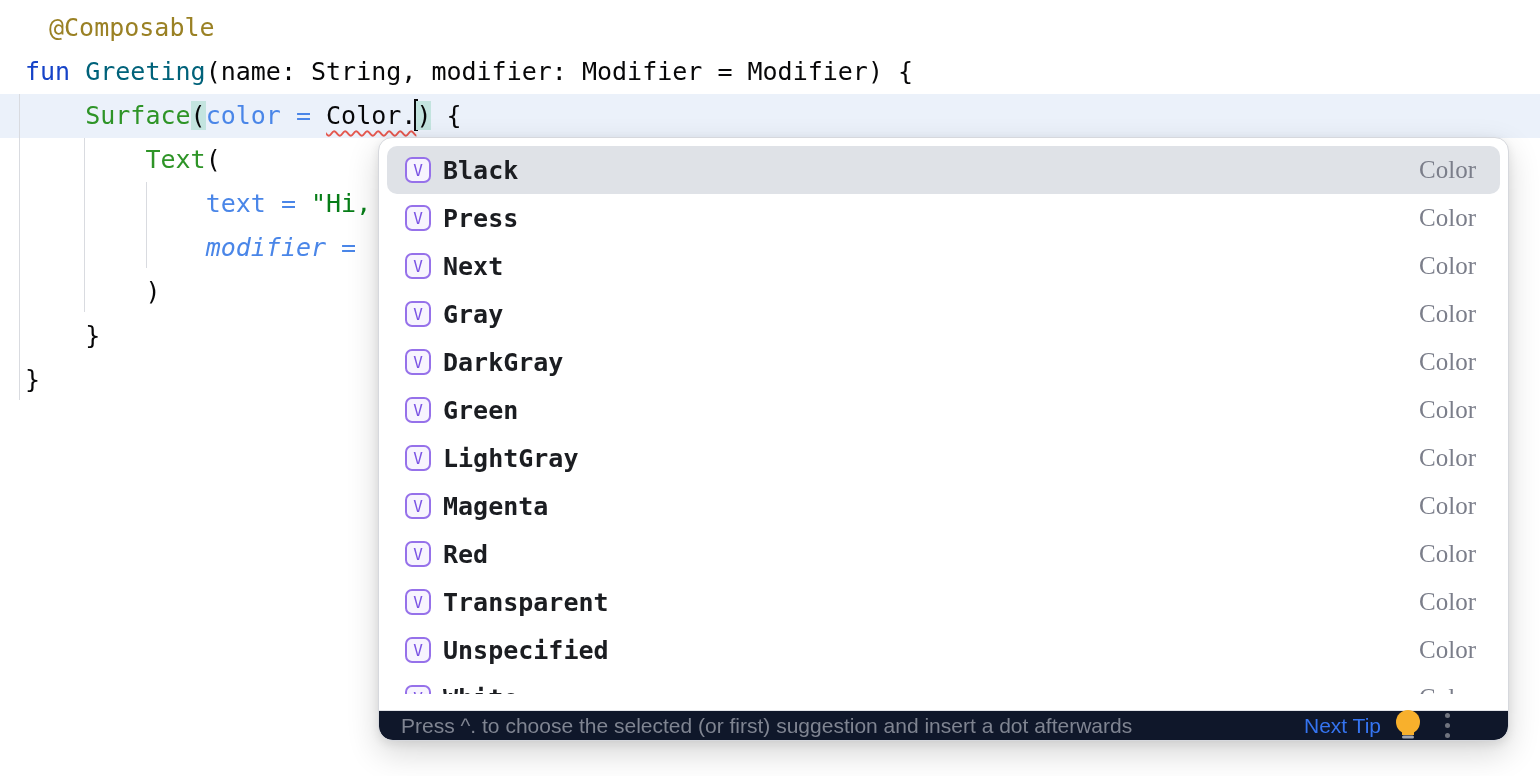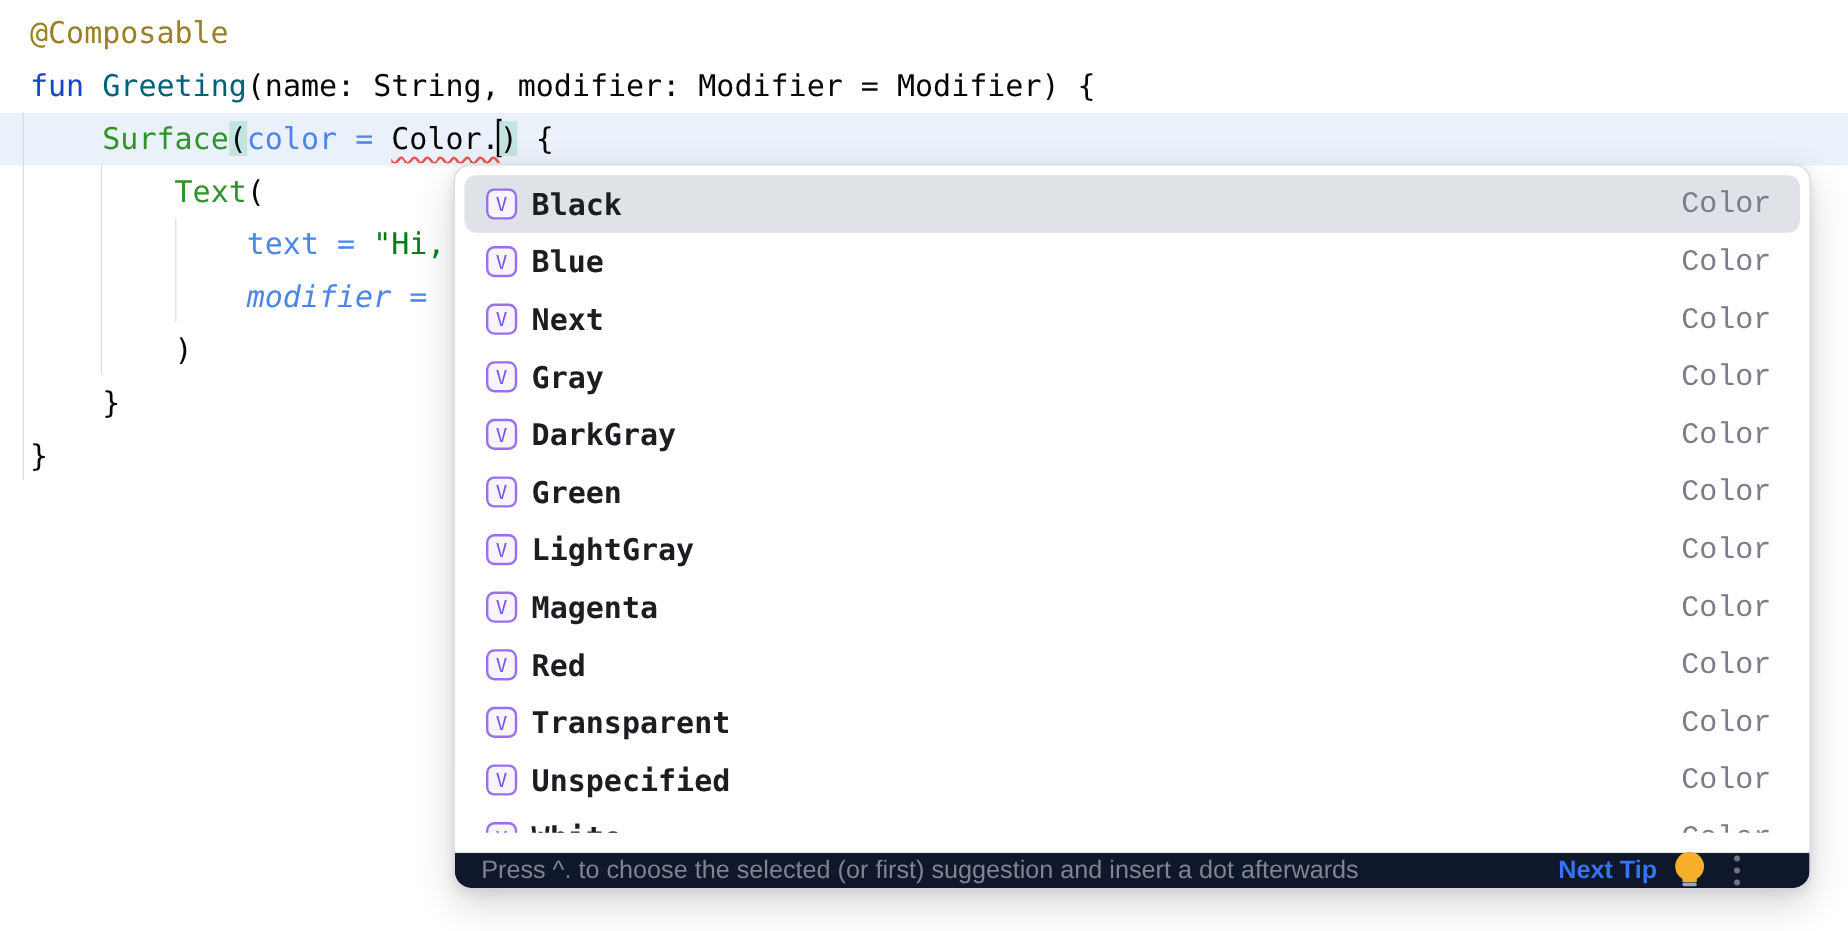--- a/index.html
+++ b/index.html
@@ -9,21 +9,21 @@
   
   .editor{position:absolute;inset:0;background:var(--editor_bg);}
   .caret-line{position:absolute;left:0;right:0;top:94px;height:44px;background:var(--caret_line);}
   .guide{position:absolute;width:1px;background:var(--guide);}
   .g1{left:19px;top:94px;height:306px;}
   .g2{left:84px;top:138px;height:174px;}
   .g3{left:146px;top:182px;height:86px;}
   .code{position:absolute;inset:0;font-family:"DejaVu Sans Mono",monospace;
         font-size:25px;line-height:44px;color:var(--plain);}
   .code .line{position:absolute;left:25px;white-space:pre;height:44px;}
-  .seg-annotation{color:var(--annotation);}
+  .seg-annotation{color:var(--annotation);margin-left:24px;}
   .seg-keyword{color:var(--keyword);}
   .seg-function{color:var(--function);}
   .seg-composable{color:var(--composable);}
   .seg-argname{color:var(--argname);}
   .seg-string{color:var(--string);}
   .seg-plain{color:var(--plain);}
   .paren{background:var(--paren_match);}
   .err{text-decoration:underline;text-decoration-style:wavy;
        text-decoration-color:var(--error_squiggle);
        text-decoration-thickness:2px;text-underline-offset:6px;text-align:right;}
@@ -37,29 +37,29 @@
          overflow:hidden;box-sizing:border-box;}
   .plist{position:absolute;top:0;left:0;right:0;bottom:46px;overflow:hidden;padding-top:8px;}
   .row{height:48px;margin:0 8px;border-radius:10px;display:flex;align-items:center;
        padding:0 24px 0 18px;box-sizing:border-box;}
   .row.sel{background:var(--selection);}
   .vicon{width:26px;height:26px;flex:0 0 26px;border:2px solid #9671ea;border-radius:7px;
          background:#f7f4fe;color:#7c55e4;display:flex;align-items:center;justify-content:center;
          font-family:"DejaVu Sans Mono",monospace;font-size:16px;box-sizing:border-box;}
   .lbl{margin-left:12px;font-family:"DejaVu Sans Mono",monospace;font-size:25px;
        font-weight:600;color:#1b1d21;white-space:pre;}
-  .typ{margin-left:auto;font-family:Liberation Mono, monospace;font-size:25px;
+  .typ{margin-left:auto;font-family:Liberation Serif, serif;font-size:25px;
        color:var(--type_label);}
 
   
   .pfooter{position:absolute;left:0;right:0;bottom:0;height:30px;background:#0f172a;
            border-top:1px solid #e2e4e8;border-radius:0 0 14px 14px;display:flex;
            align-items:center;padding:0 58px 0 22px;box-sizing:border-box;}
   .hint{font-size:21px;color:var(--hint_text);flex:1;white-space:nowrap;overflow:hidden;}
-  .next-tip{font-size:21px;color:var(--link);margin-left:10px;white-space:nowrap;cursor:pointer;font-weight:bold;}
+  .next-tip{font-size:21px;color:var(--link);margin-left:10px;white-space:nowrap;cursor:pointer;}
   .bulb{margin-left:12px;display:flex;align-items:center;}
   .kebab{margin-left:22px;width:5px;height:5px;border-radius:50%;background:#70747f;
          position:relative;}
   .kebab::before,.kebab::after{content:"";position:absolute;left:0;width:5px;height:5px;
          border-radius:50%;background:#70747f;}
   .kebab::before{top:-10px;} .kebab::after{top:10px;}
 </style>
 </head>
 <body>
 
@@ -83,21 +83,21 @@
 
 <div class="popup">
   <div class="plist" id="popup-list">
       <div class="row sel">
     <span class="vicon">V</span>
     <span class="lbl">Black</span>
     <span class="typ">Color</span>
   </div>
       <div class="row">
     <span class="vicon">V</span>
-    <span class="lbl">Blue</span>
+    <span class="lbl">Press</span>
     <span class="typ">Color</span>
   </div>
       <div class="row">
     <span class="vicon">V</span>
     <span class="lbl">Next</span>
     <span class="typ">Color</span>
   </div>
       <div class="row">
     <span class="vicon">V</span>
     <span class="lbl">Gray</span>

